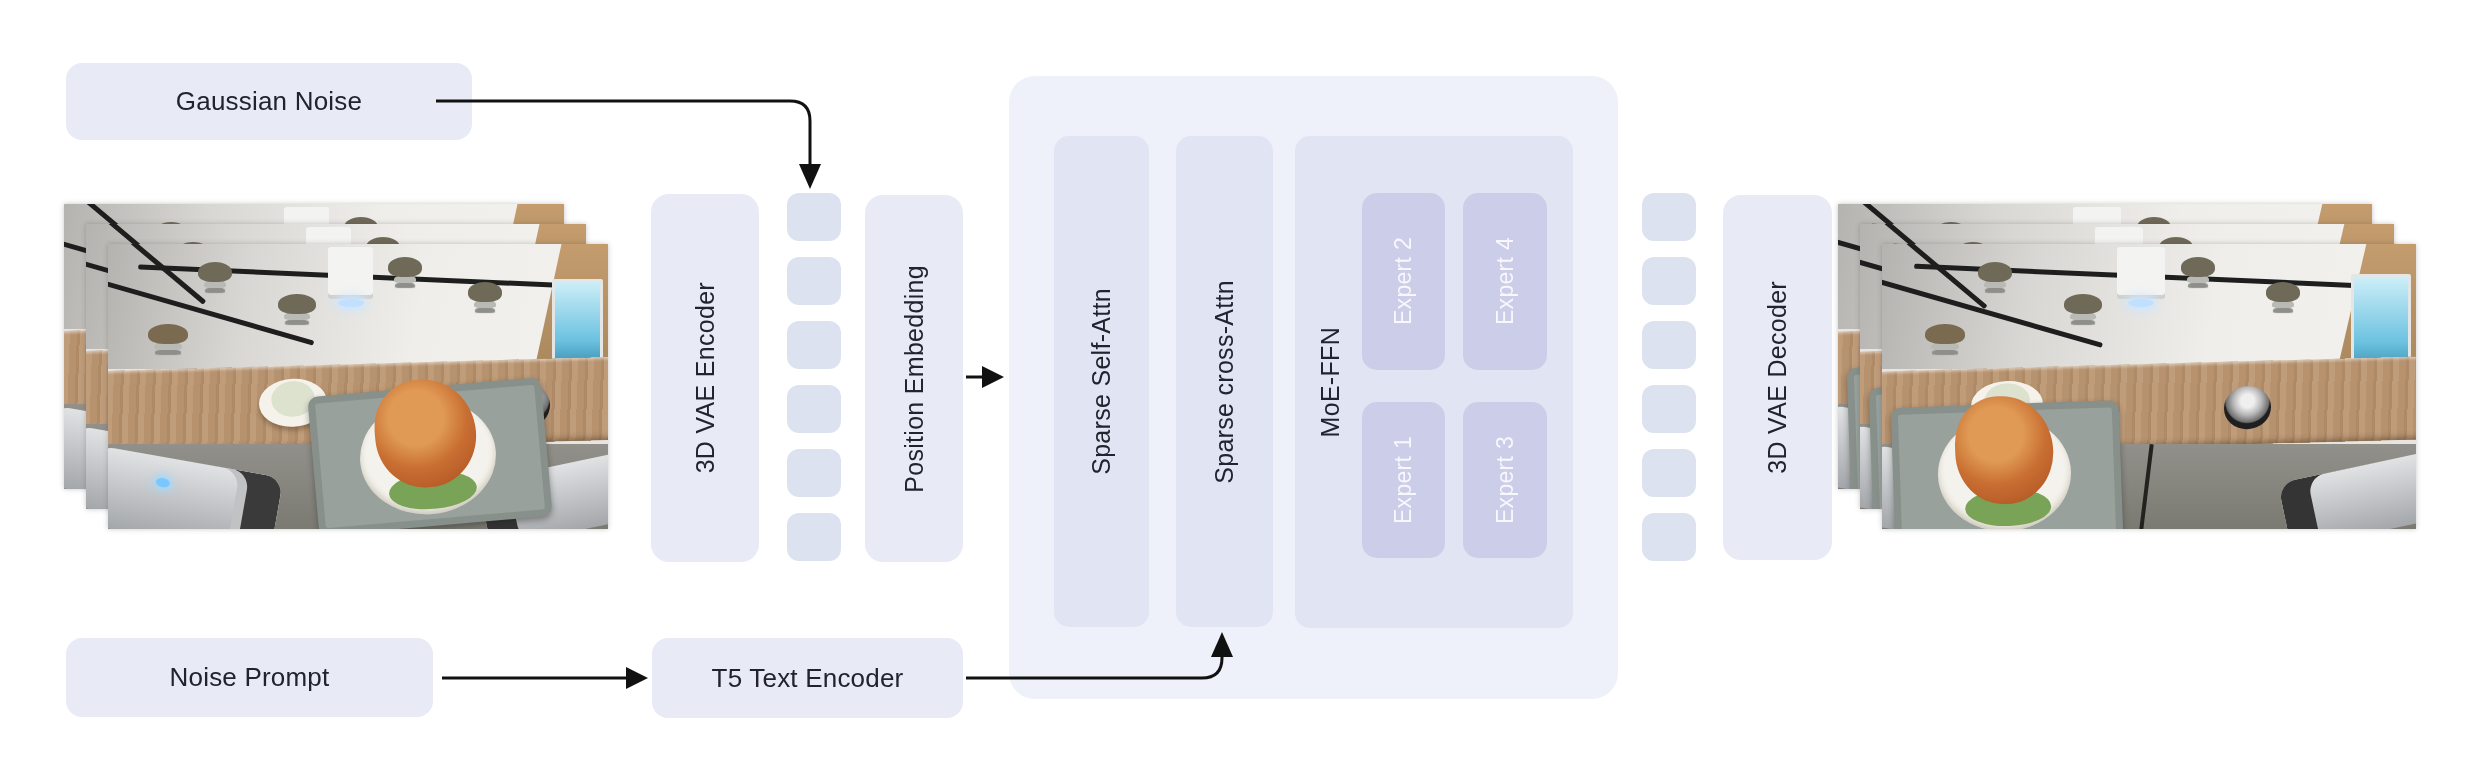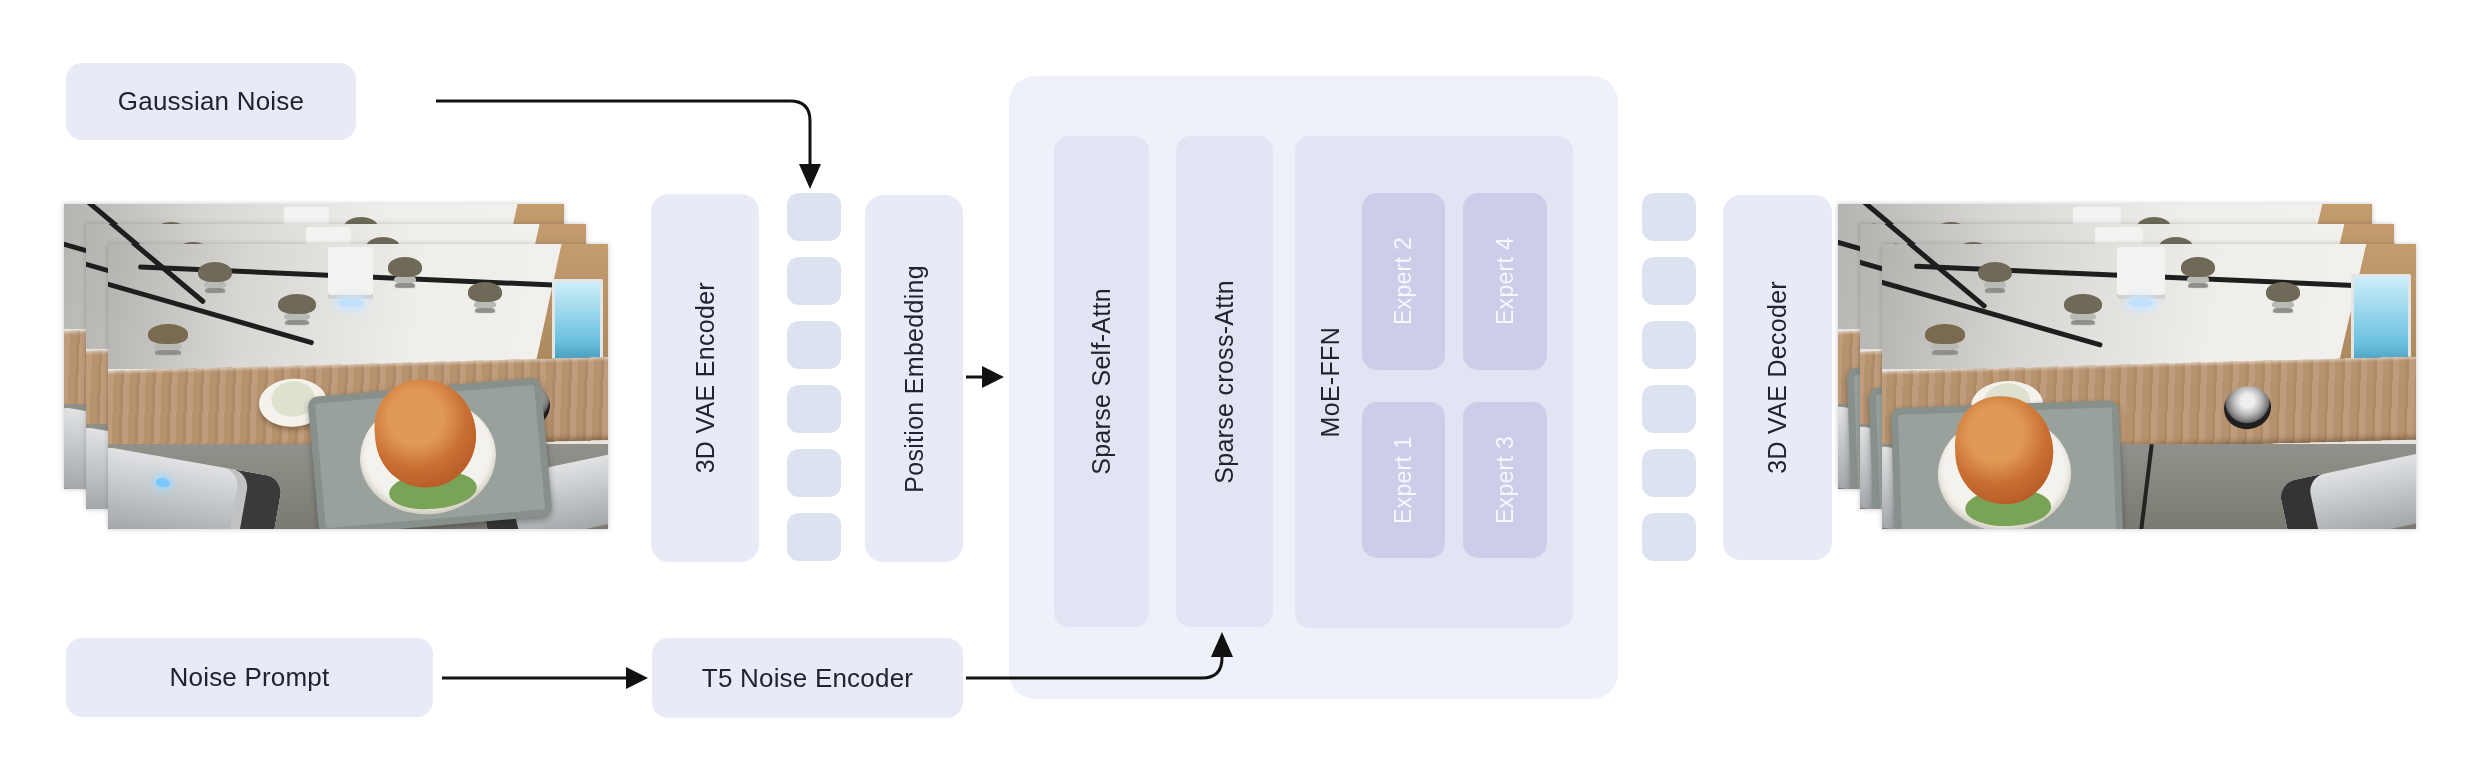--- a/index.html
+++ b/index.html
@@ -183,30 +183,30 @@
     <div class="arm arm-left"></div>
     <div class="arm arm-right"></div>
     <div class="tray">
       <div class="plate"></div>
       <div class="lettuce"></div>
       <div class="food"></div>
     </div>
   </div>
 </div>
 
-<div class="pill" style="left:66px;top:63px;width:290px;height:77px">
+<div class="pill" style="left:66px;top:63px;width:406px;height:77px">
   <span>Gaussian Noise</span>
 </div>
 
 <div class="pill" style="left:66px;top:638px;width:367px;height:79px">
   <span>Noise Prompt</span>
 </div>
 
 <div class="pill" style="left:652px;top:638px;width:311px;height:80px">
-  <span>T5 Noise Encoder</span>
+  <span>T5 Text Encoder</span>
 </div>
 
 <div class="vbox" style="left:651px;top:194px;width:108px;height:368px">
   <span class="vtext">3D VAE Encoder</span>
 </div>
 
 <div class="abs" style="left:787px;top:0">
     <div class="token" style="top: 193px;"></div>
     <div class="token" style="top: 257px;"></div>
     <div class="token" style="top: 321px;"></div>

